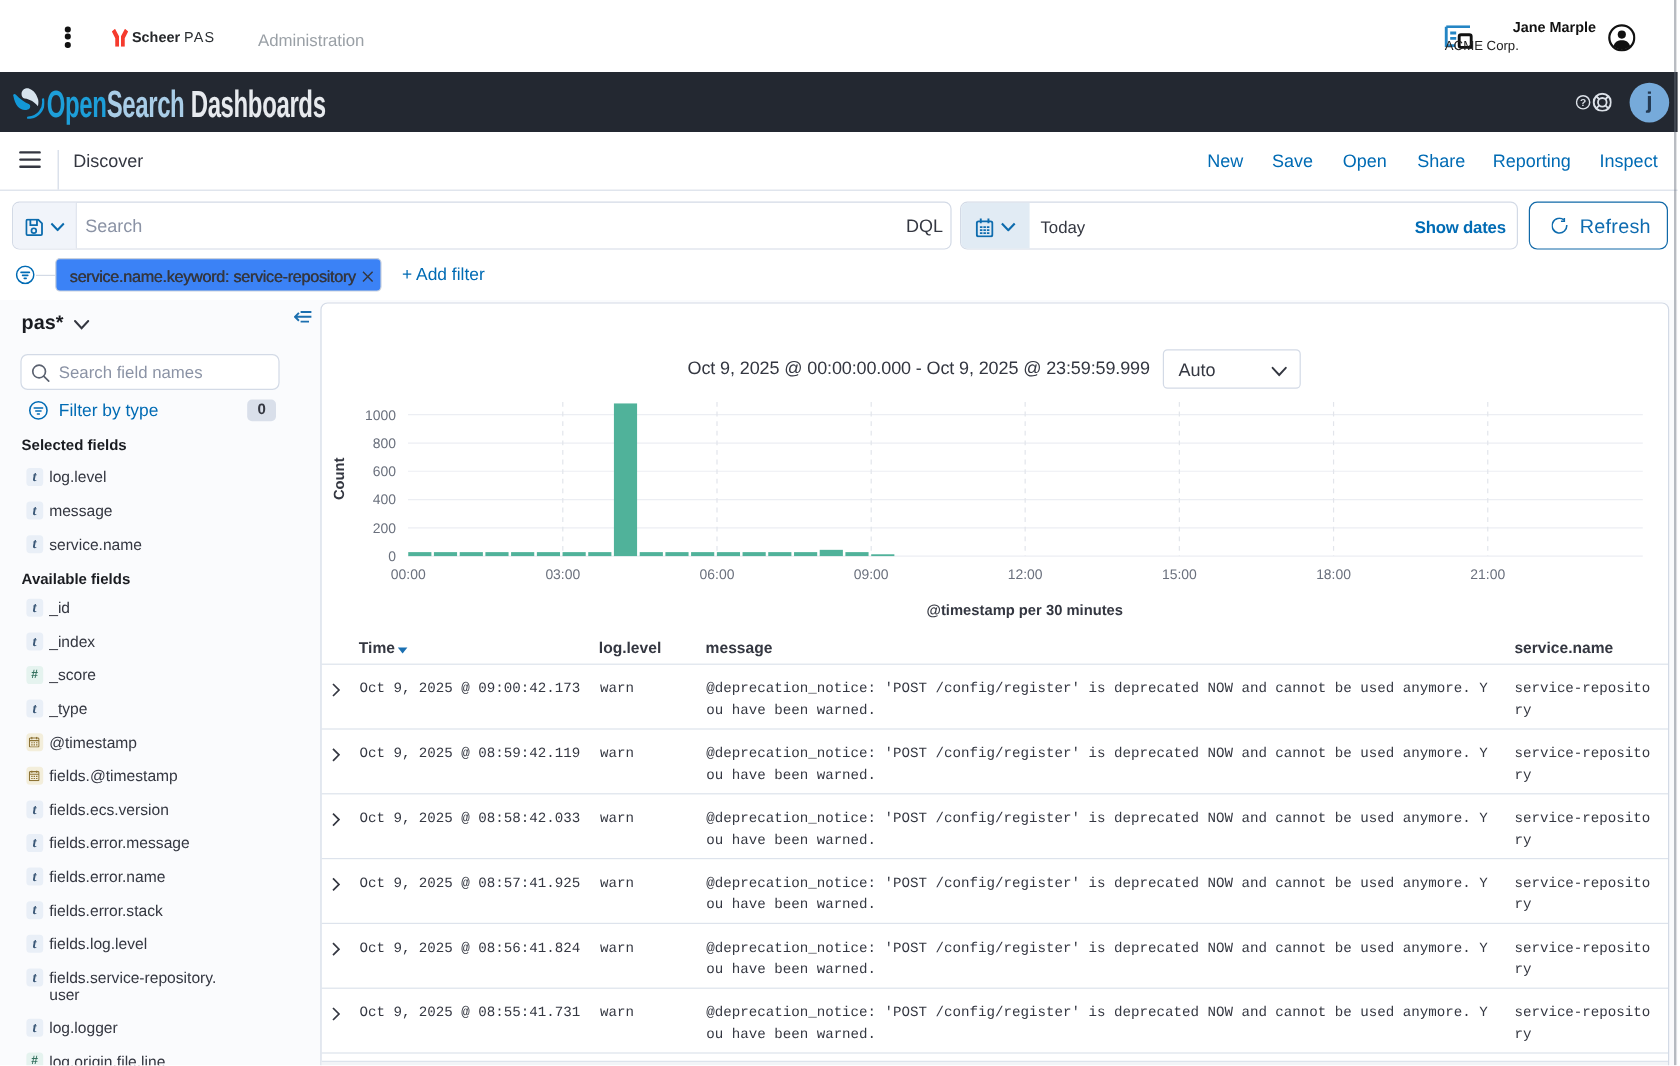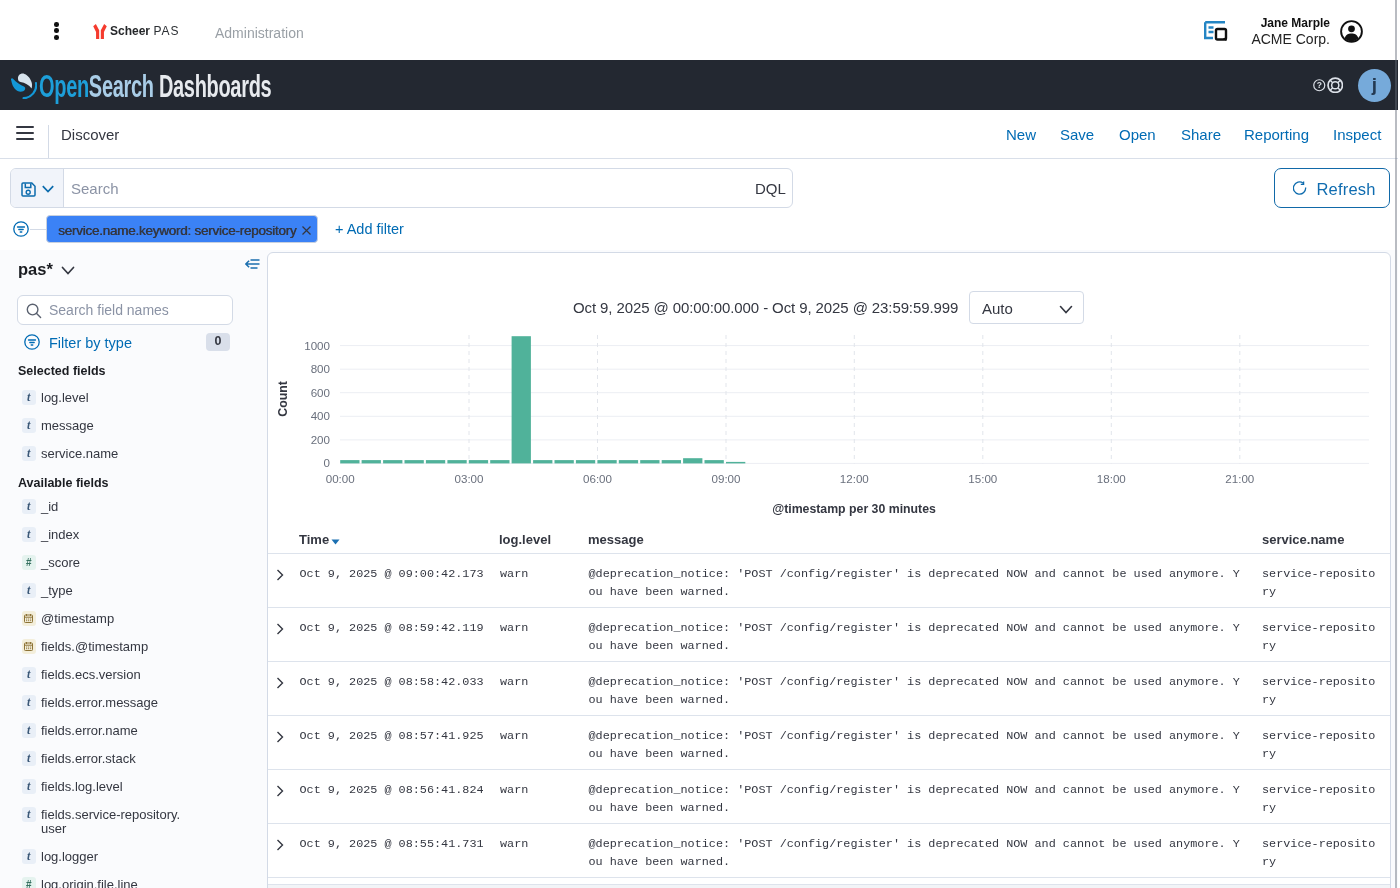--- a/index.html
+++ b/index.html
@@ -38,21 +38,21 @@
   <div class="abs" style="left:110px;top:22px;font-size:12px;line-height:18px;color:#2b2f33;"><b style="color:#26282b;">Scheer</b>&nbsp;<span style="letter-spacing:1px;">PAS</span></div>
   <div class="abs" style="left:215px;top:24.5px;font-size:14px;color:#9aa0a6;">Administration</div>
 
   <svg class="abs" style="left:1203px;top:21px;" width="26" height="20" viewBox="0 0 26 20">
     <path d="M2.2 1.2 L22 1.2 M2.2 1.2 L2.2 17 L10 17" stroke="#2485c4" stroke-width="2.4" fill="none"></path>
     <path d="M5.5 6.5 L10.5 6.5 M5.5 11 L10.5 11" stroke="#2485c4" stroke-width="2.4" fill="none"></path>
     <rect x="13" y="8" width="10" height="10.5" rx="1.5" stroke="#111" stroke-width="2.4" fill="#fff"></rect>
     <path d="M20 17.5 L23.5 20.5 L23.5 16 Z" fill="#111"></path>
   </svg>
   <div class="abs" style="left:1204px;top:16px;width:126px;text-align:right;font-size:12px;font-weight:bold;color:#111;line-height:15px;">Jane Marple</div>
-  <div class="abs" style="left:1204px;top:33px;width:126px;text-align:right;font-size:14px;color:#222;line-height:13px;">ACME Corp.</div>
+  <div class="abs" style="left:1204px;top:33px;width:126px;text-align:left;font-size:11px;color:#222;line-height:13px;">ACME Corp.</div>
 
   <svg class="abs" style="left:1340px;top:19.5px;" width="23" height="23" viewBox="0 0 23 23">
     <circle cx="11.5" cy="11.5" r="10.4" fill="none" stroke="#111" stroke-width="1.9"></circle>
     <circle cx="11.5" cy="8.8" r="3.4" fill="#111"></circle>
     <path d="M4.5 18.6 C5.6 14.9 8.2 13.6 11.5 13.6 C14.8 13.6 17.4 14.9 18.5 18.6 C16.6 20.3 14.2 21.2 11.5 21.2 C8.8 21.2 6.4 20.3 4.5 18.6 Z" fill="#111"></path>
   </svg>
 </div>
 
 <div class="abs" style="left:0;top:60px;width:1400px;height:50px;background:#232831;">
 
@@ -102,20 +102,34 @@
       <path d="M4.3 1.4 V5.6 H9.8 V1.4" fill="none" stroke="#0b6bad" stroke-width="1.5"></path>
       <circle cx="7.2" cy="10.2" r="2" fill="none" stroke="#0b6bad" stroke-width="1.4"></circle>
     </svg>
     <svg class="abs" style="left:31px;top:16px;" width="12" height="8" viewBox="0 0 12 8">
       <path d="M0.8 1.2 L6 6.6 L11.2 1.2" fill="none" stroke="#0b6bad" stroke-width="1.7"></path>
     </svg>
     <div class="abs" style="left:60px;top:11px;font-size:15px;color:#8b93a5;">Search</div>
     <div class="abs" style="left:744px;top:11px;font-size:15px;color:#343741;">DQL</div>
   </div>
 
+  <div class="abs" style="left:800px;top:8px;width:465px;height:40px;border:1px solid #d3dae6;border-radius:6px;background:#fff;">
+    <div class="abs" style="left:0;top:0;width:57px;height:38px;background:#e1ebf4;border-radius:5px 0 0 5px;">
+      <svg class="abs" style="left:12px;top:11.5px;" width="15" height="17" viewBox="0 0 15 17">
+        <rect x="1" y="3.5" width="13" height="12.5" rx="1.6" fill="none" stroke="#0e6cae" stroke-width="1.6"></rect>
+        <path d="M4.3 1 v4 M10.7 1 v4" stroke="#0e6cae" stroke-width="1.6" fill="none"></path>
+        <path d="M3.6 8.2 h2.1 M6.5 8.2 h2.1 M9.4 8.2 h2.1 M3.6 10.7 h2.1 M6.5 10.7 h2.1 M9.4 10.7 h2.1 M3.6 13.2 h2.1 M6.5 13.2 h2.1 M9.4 13.2 h2.1" stroke="#0e6cae" stroke-width="1.5"></path>
+      </svg>
+      <svg class="abs" style="left:33px;top:15.5px;" width="12.5" height="8" viewBox="0 0 12.5 8">
+        <path d="M0.9 1.2 L6.25 6.8 L11.6 1.2" fill="none" stroke="#0e6cae" stroke-width="1.8"></path>
+      </svg>
+    </div>
+    <div class="abs" style="left:66px;top:12px;font-size:14px;color:#343741;">Today</div>
+    <div class="abs blue" style="left:378px;top:12px;font-size:14px;font-weight:bold;letter-spacing:-0.2px;">Show dates</div>
+  </div>
 
   <div class="abs" style="left:1273.5px;top:8px;width:116.5px;height:40px;border:1.4px solid #1169a8;border-radius:7px;background:#fff;">
     <svg class="abs" style="left:18px;top:12px;" width="14" height="14" viewBox="0 0 14 14">
       <path d="M10.2 2.2 A6.1 6.1 0 1 0 12.6 6.5" fill="none" stroke="#0e6cae" stroke-width="1.3"></path>
       <path d="M10.6 0.6 L10.6 3.4 L7.8 3.4" fill="none" stroke="#0e6cae" stroke-width="1.3"></path>
     </svg>
     <div class="abs" style="left:42px;top:11px;font-size:16.5px;letter-spacing:0.2px;color:#0f6cb0;">Refresh</div>
   </div>
 </div>
 

